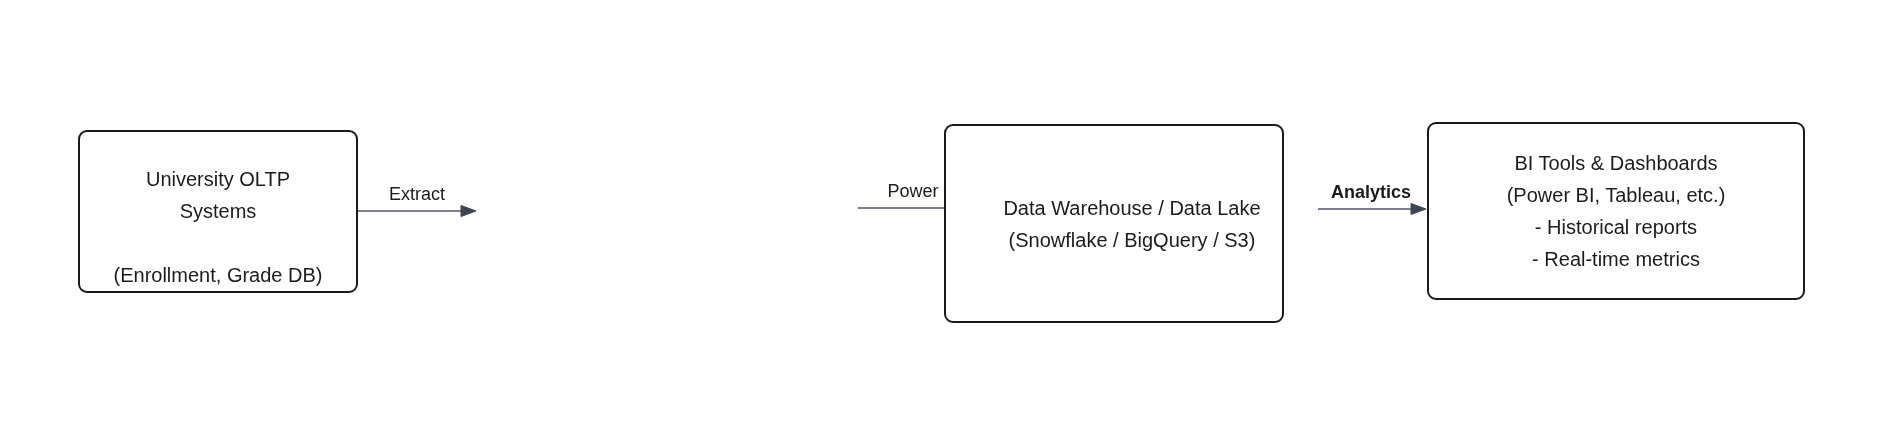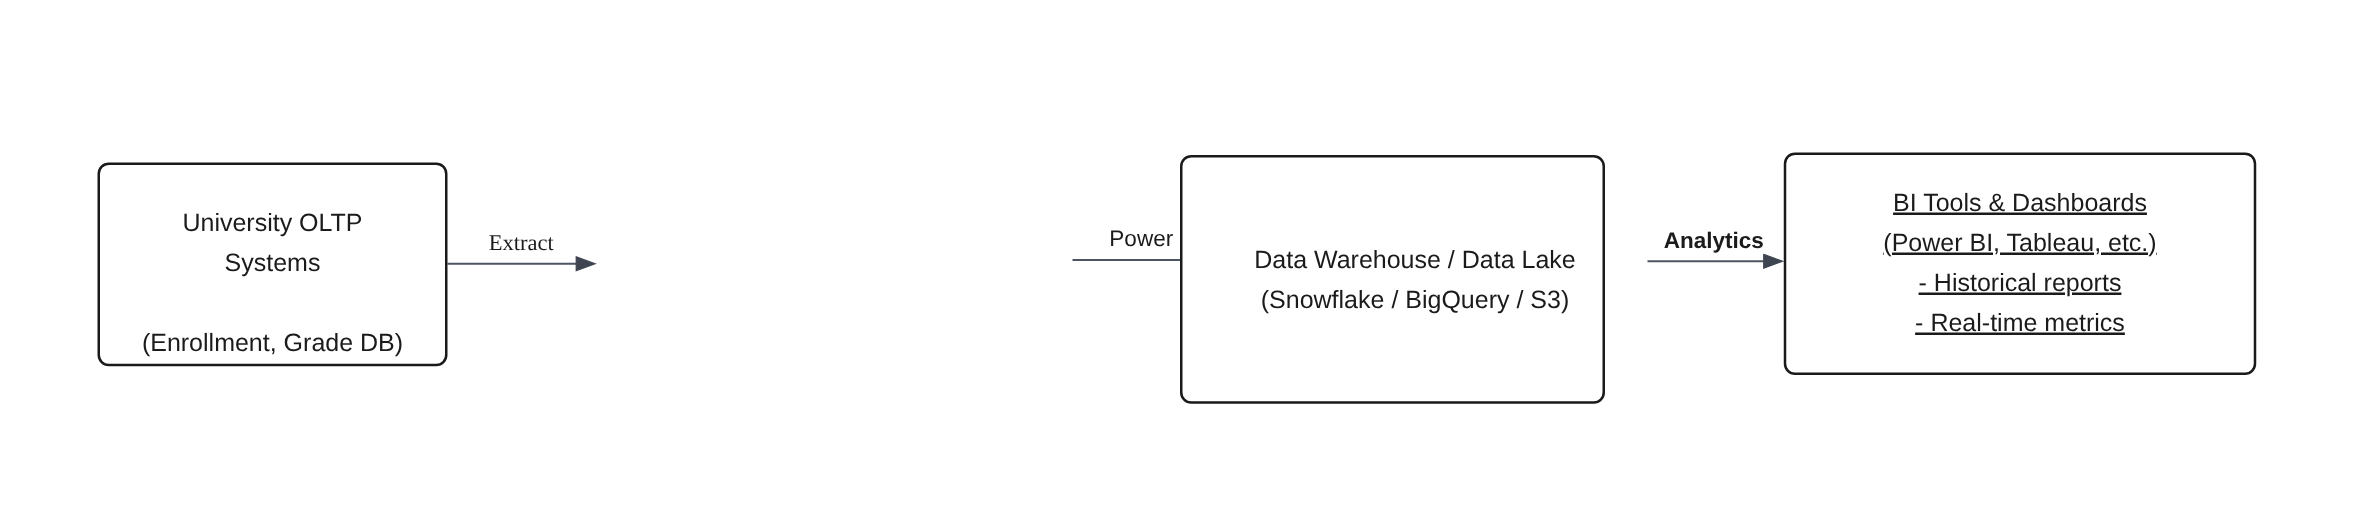--- a/index.html
+++ b/index.html
@@ -88,26 +88,26 @@
 
 (Enrollment, Grade DB)</div>
   </div>
 
 
   <div class="node" style="left:944px; top:124px; width:340px; height:199px;padding-left:36px;">
     <div class="node-text">Data Warehouse / Data Lake
 (Snowflake / BigQuery / S3)</div>
   </div>
 
-  <div class="node" style="left:1427px; top:122px; width:378px; height:178px;text-decoration:underline;">
+  <div class="node" style="left:1427px; top:122px; width:378px; height:178px;">
     <div class="node-text">BI Tools &amp; Dashboards
 (Power BI, Tableau, etc.)
 - Historical reports
 - Real-time metrics</div>
   </div>
 
-  <div class="edge-label" style="left:417px; top:183px;font-family:Liberation Serif, serif;">Extract</div>
+  <div class="edge-label" style="left:417px; top:183px;">Extract</div>
 
   <div class="edge-label" style="left:913px; top:180px;">Power</div>
 
   <div class="edge-label" style="left:1371px; top:181px;font-weight:bold;">Analytics</div>
 
 </div>
 
 </body></html>

